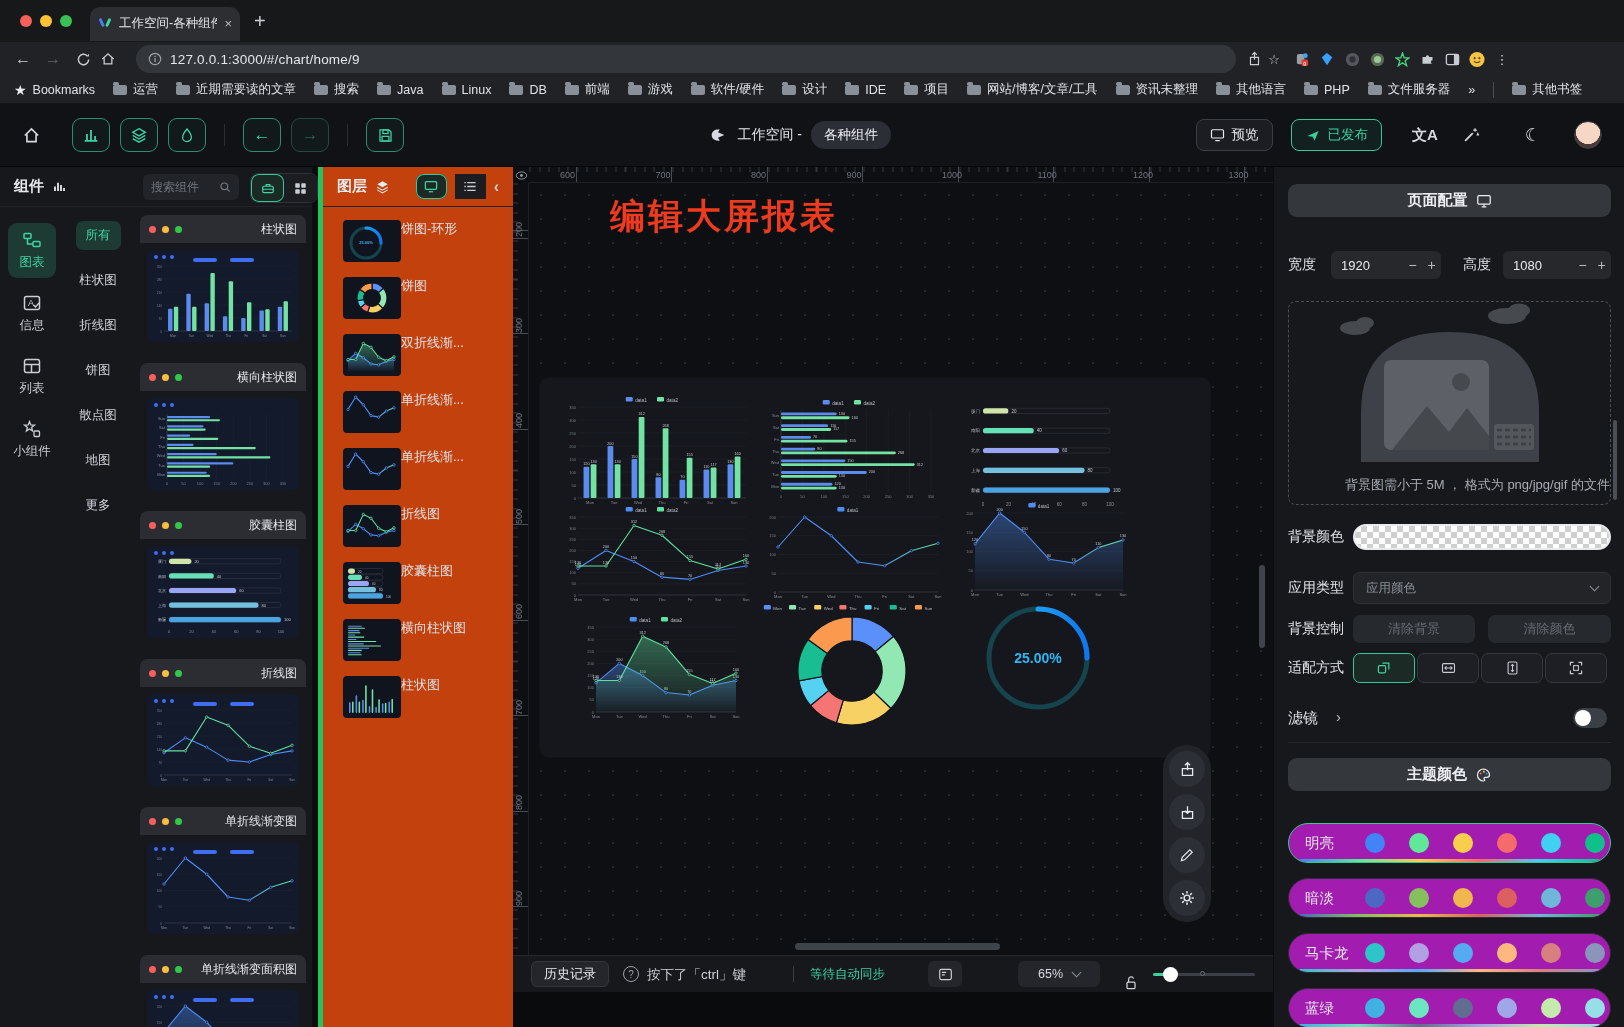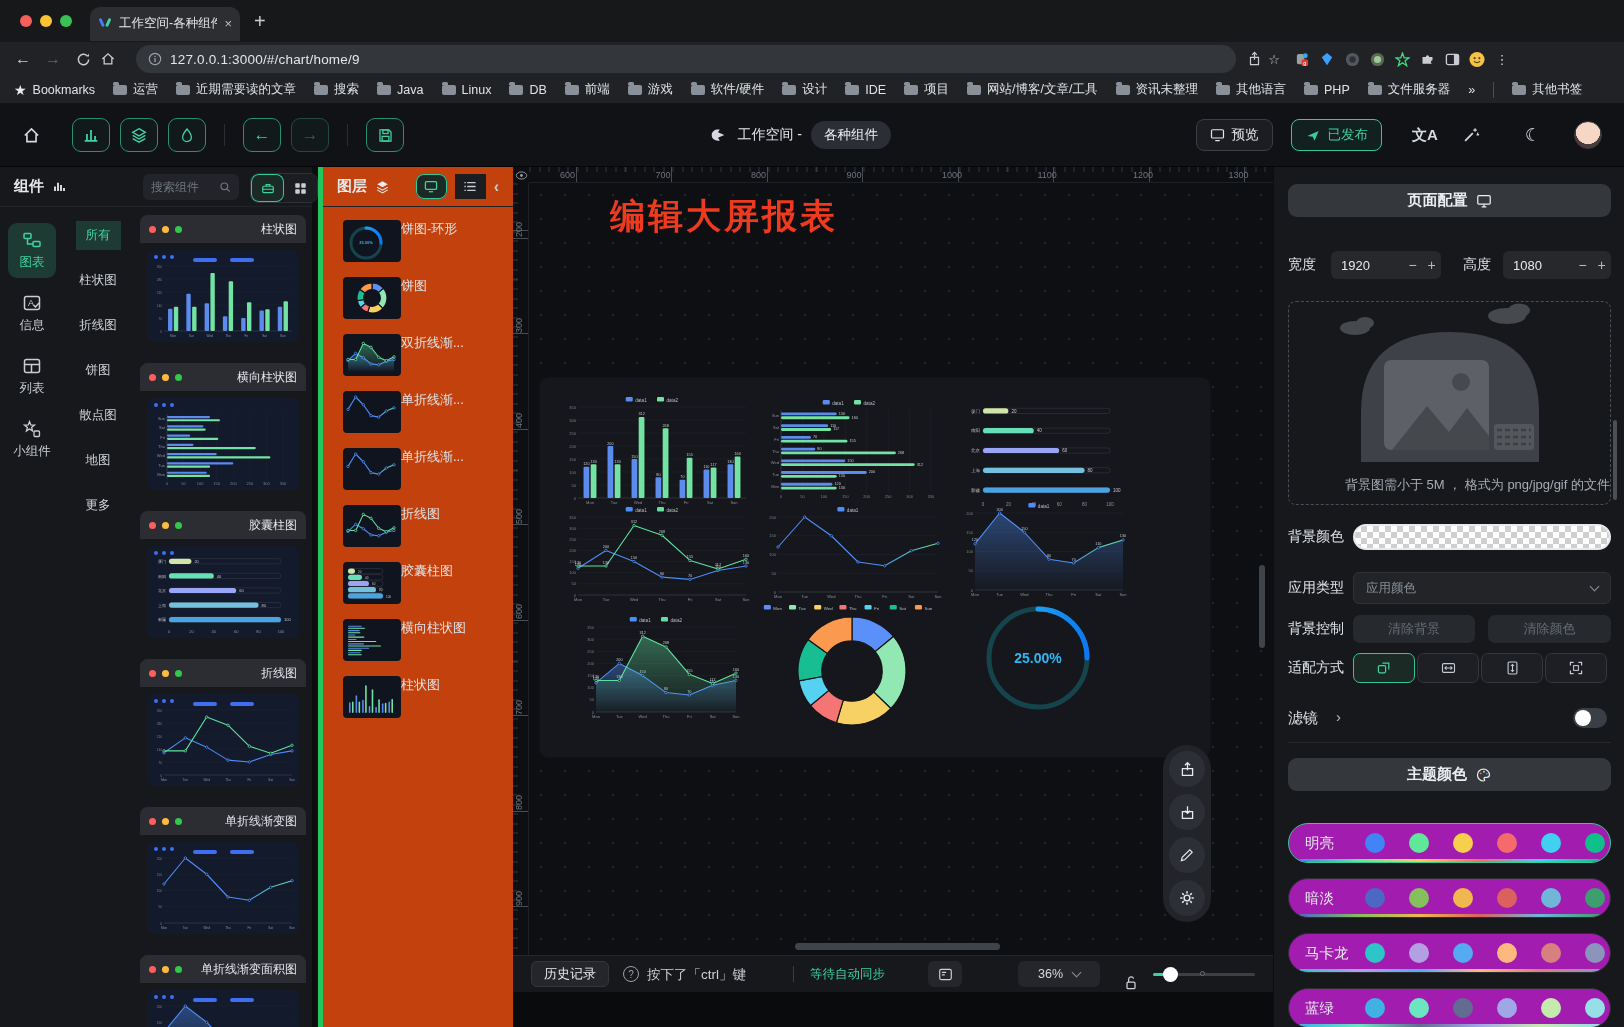--- a/index.html
+++ b/index.html
@@ -56,21 +56,21 @@
 .tgl-group{position:absolute;left:250px;top:6px;display:flex;border:1px solid #2e3137;border-radius:8px;overflow:hidden}
 .tgl{width:33px;height:28px;display:flex;align-items:center;justify-content:center;color:#c9ced5;background:#1b1d21}
 .tgl.on{color:#3fd2a2;background:#1c2a26;box-shadow:inset 0 0 0 1px #35c795;border-radius:8px}
 
 #nav-col{position:absolute;top:48px;left:0;width:64px;display:flex;flex-direction:column;align-items:center}
 .nav-item{width:48px;display:flex;flex-direction:column;align-items:center;gap:4px;padding:7px 0;border-radius:9px;margin-top:8px;color:#c9ced5}
 .nav-item .nlabel{font-size:12.5px}
 .nav-item.on{background:#1d3b33;color:#3fd2a2}
 .nav-item svg{width:20px;height:20px}
 #cat-col{position:absolute;top:48px;left:64px;width:68px;display:flex;flex-direction:column;align-items:center}
-.cat{font-size:12.5px;color:#cfd3da;margin-top:16px;padding:6px 10px;border-radius:0;white-space:nowrap}
+.cat{font-size:12.5px;color:#cfd3da;margin-top:16px;padding:6px 10px;border-radius:7px;white-space:nowrap}
 .cat.on{background:#1d3b33;color:#3fd2a2;margin-top:6px}
 #cards-col{position:absolute;top:48px;left:140px;width:166px}
 .card{background:#232529;border-radius:8px;margin-bottom:14px;overflow:hidden}
 .card-h{height:28px;background:#2b2d33;display:flex;align-items:center;padding:0 9px}
 .cdots{display:flex;gap:6px}
 .cdot{width:7px;height:7px;border-radius:50%}
 .card-title{flex:1;text-align:right;font-size:12px;color:#e4e7ec}
 .card-b{background:#17181c;padding:7px}
 .preview{background:#131a2b;border-radius:6px;padding:4px 2px 2px;position:relative}
 .pdots{position:absolute;top:5px;left:7px;display:flex;gap:4px}
@@ -1470,21 +1470,21 @@
         <span class="bb key-hint">按下了「ctrl」键</span>
         <span class="bb bb-div"></span>
         <span class="bb sync">等待自动同步</span>
         <span class="bb panel-btn">
           <svg width="15" height="13" viewBox="0 0 20 18">
               <rect x="2" y="2" width="16" height="14" rx="2" fill="none" stroke="currentColor" stroke-width="1.6"></rect>
               <path d="M5 6 H11 M5 9.5 H9" stroke="currentColor" stroke-width="1.6"></path>
             </svg>
         </span>
         <span class="bb zoom-sel">
-          <span>36%</span>
+          <span>65%</span>
           <span class="chev"></span>
         </span>
         <span class="bb lock">
           <svg width="16" height="18" viewBox="0 0 20 22">
               <rect x="5" y="10" width="10" height="8" rx="1.5" fill="none" stroke="currentColor" stroke-width="1.6"></rect>
               <path d="M7 10 V6.5 A3.2 3.2 0 0 1 13.2 5.5" fill="none" stroke="currentColor" stroke-width="1.6"></path>
             </svg>
         </span>
         <span class="bb slider">
           <span class="fill"></span>

